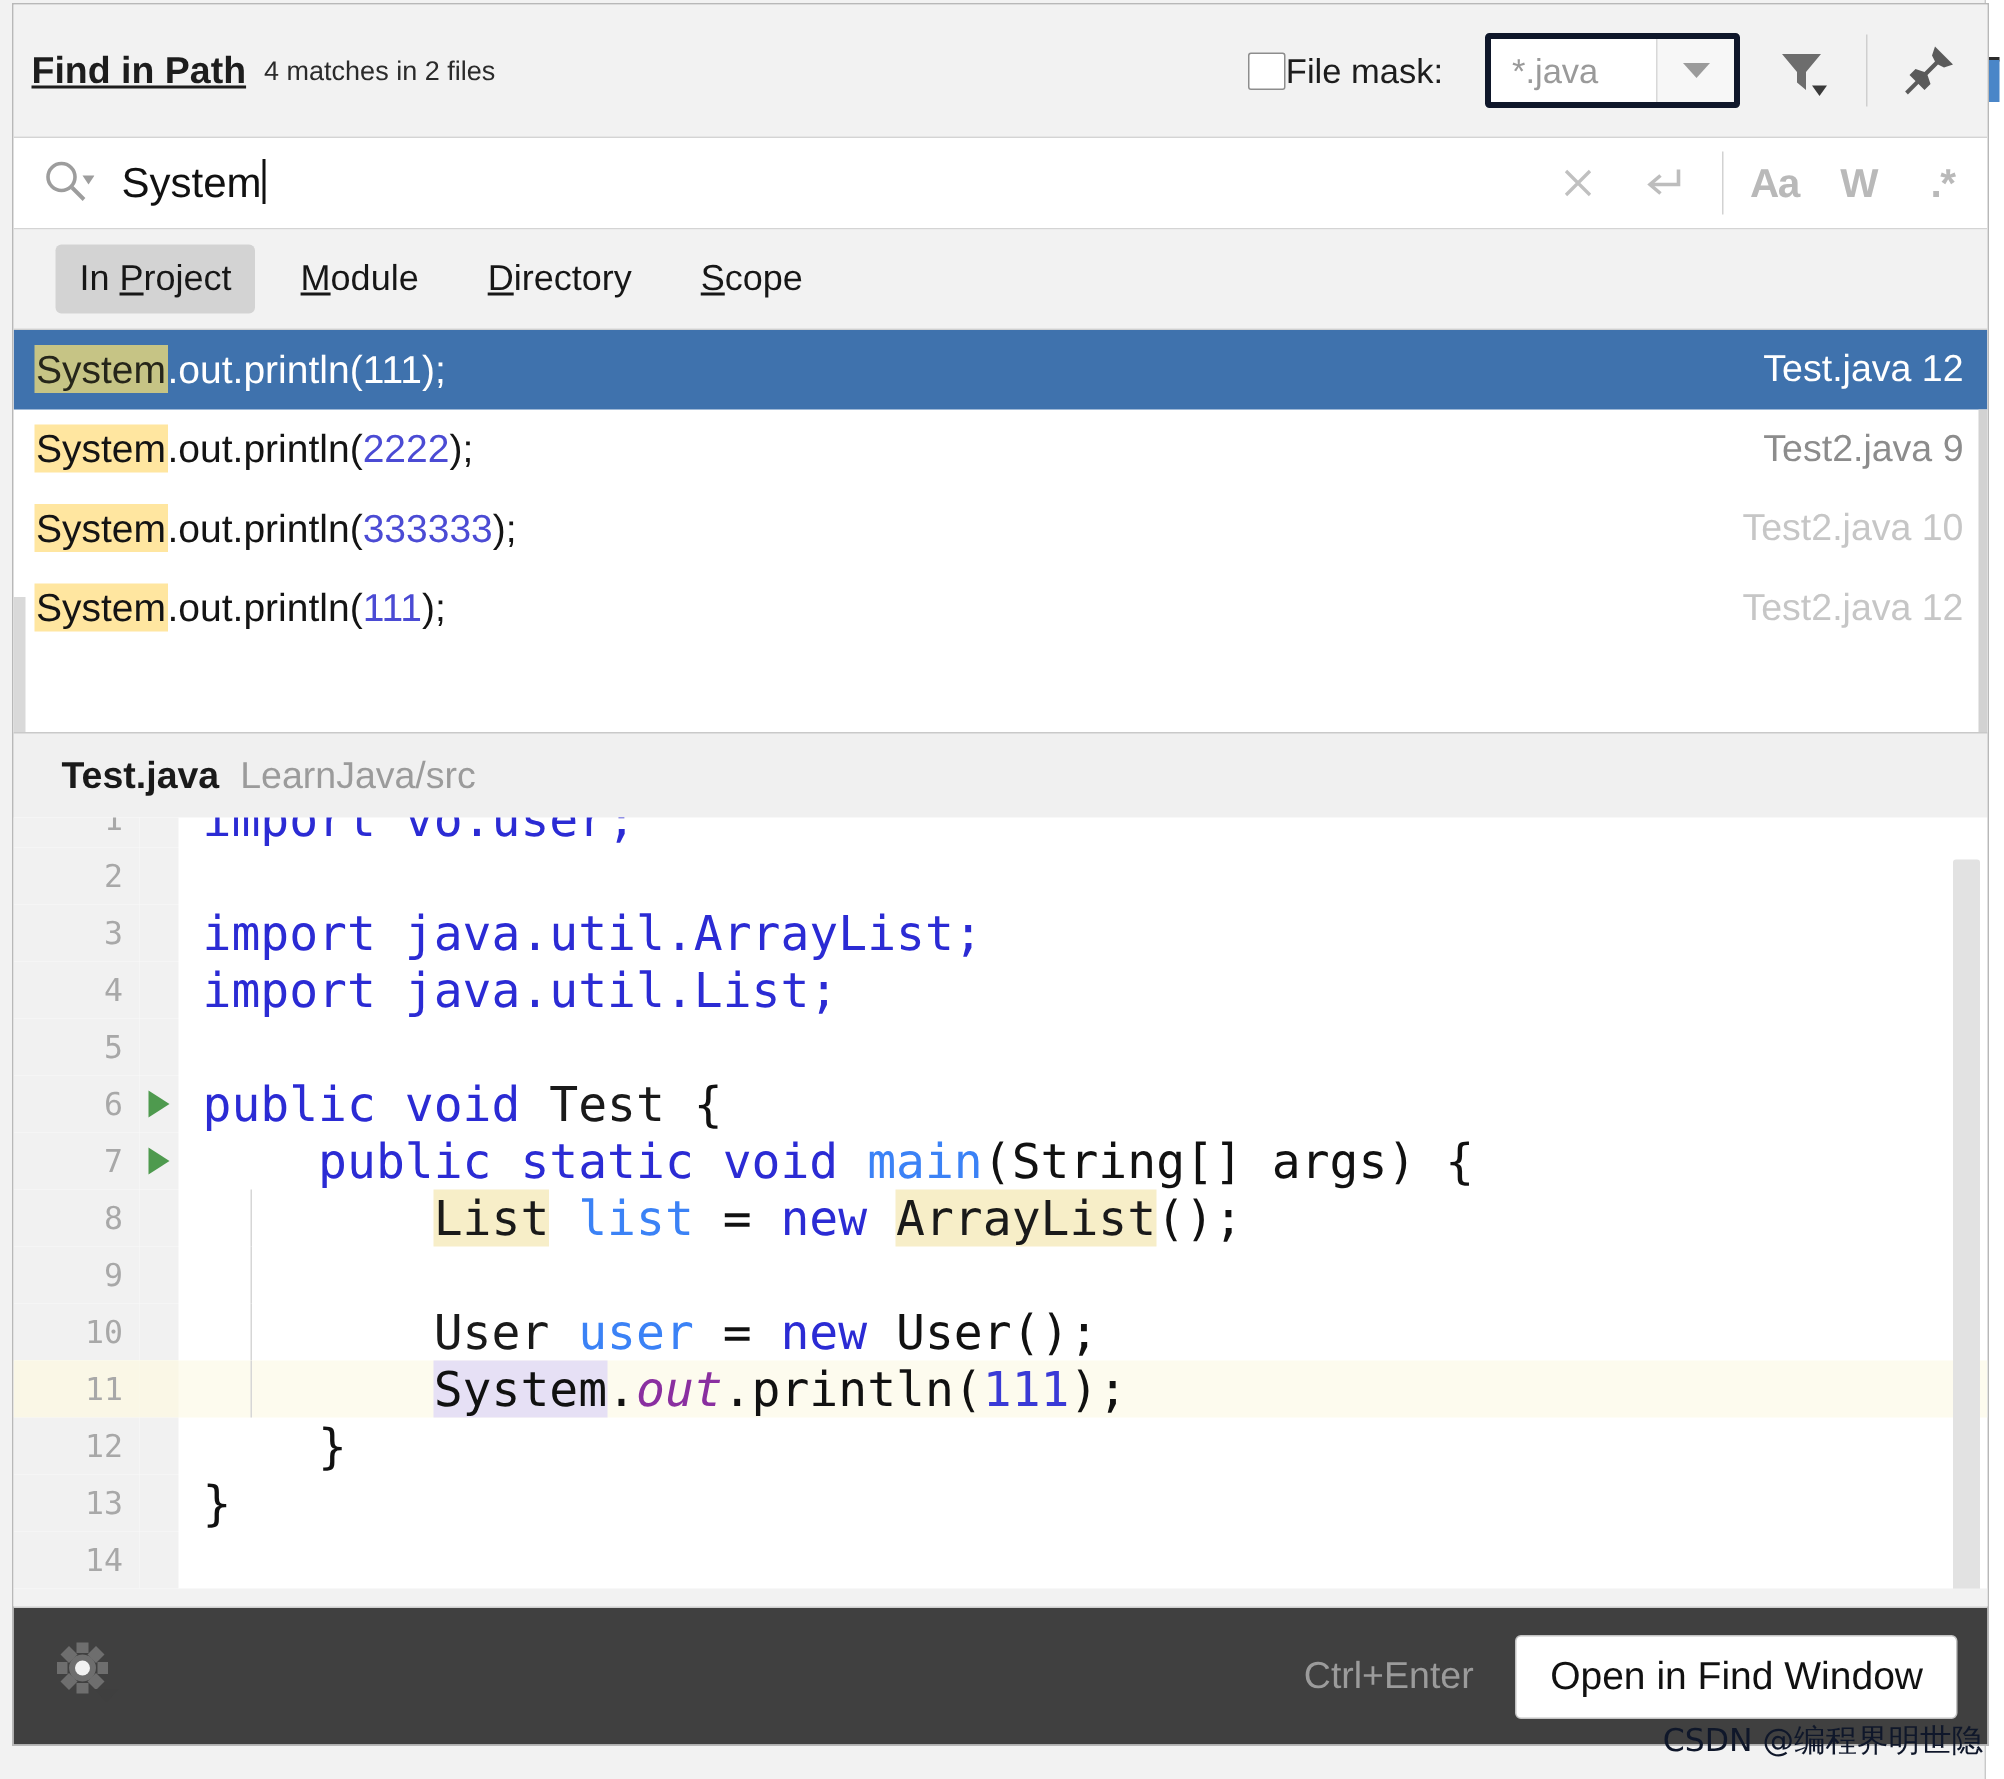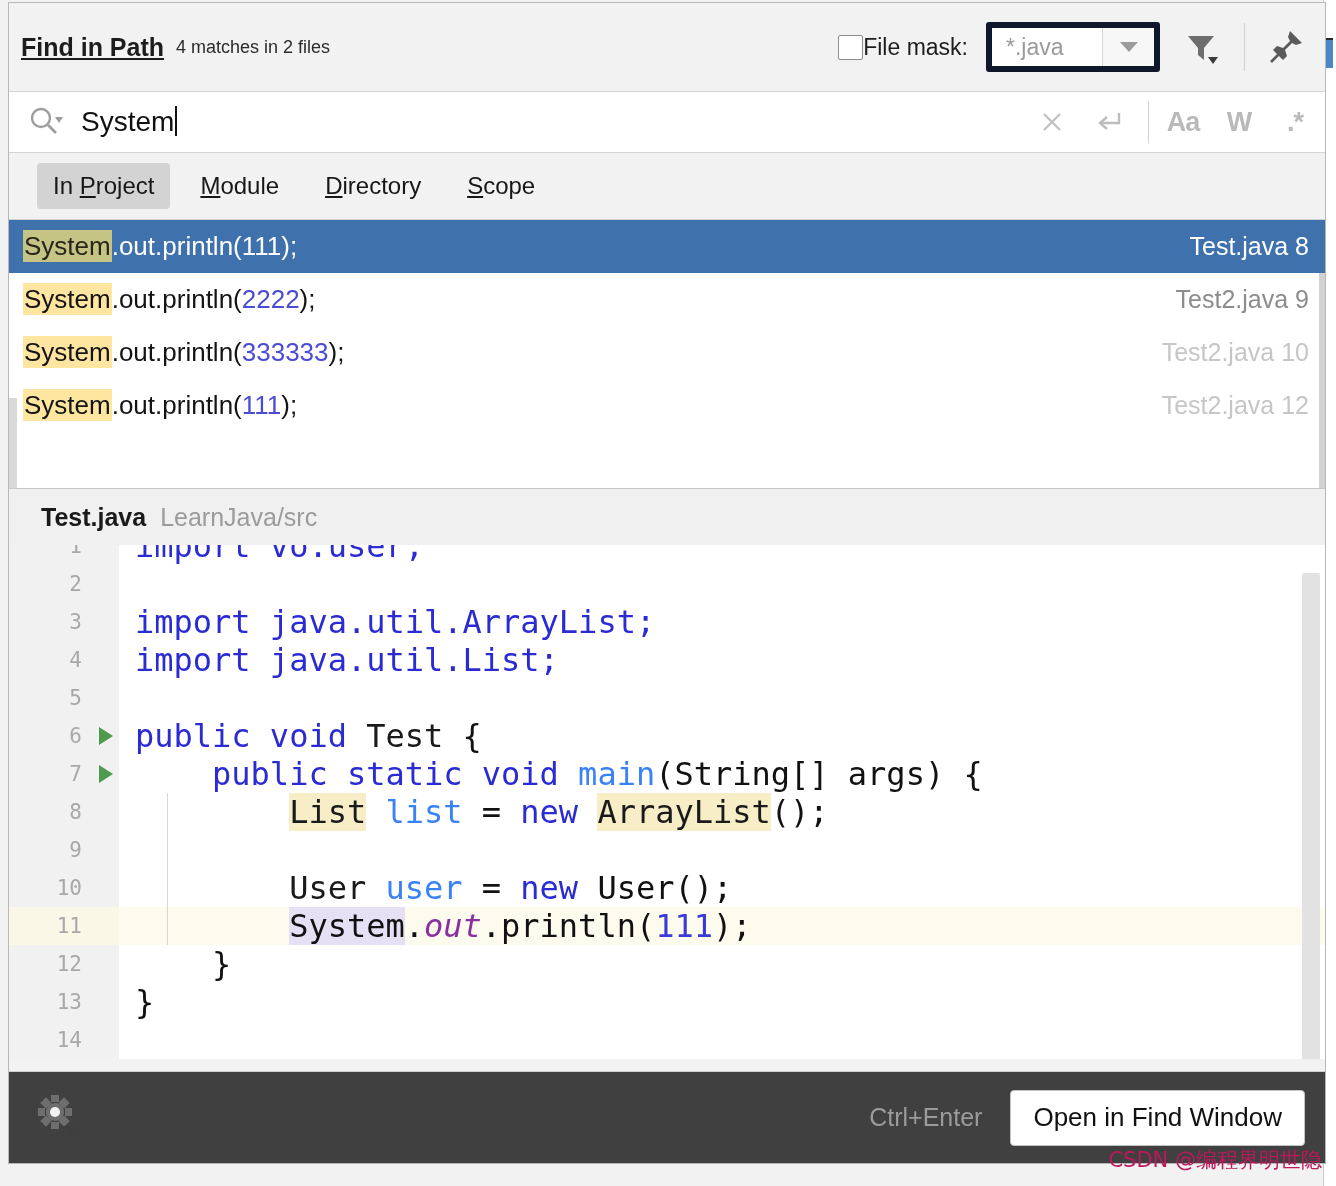--- a/index.html
+++ b/index.html
@@ -91,22 +91,22 @@
     flex: 0 0 auto;
   }
   .mask-label {
     font-size: 23px;
     color: #1d1d1d;
     margin-left: 0;
     white-space: nowrap;
   }
   .mask-combo {
     display: flex;
-    margin-left: 18px;
-    border: 6px solid #0f172a;
+    margin-left: 28px;
+    border: 4px solid #0f172a;
     background: #ffffff;
     border-radius: 3px;
     height: 50px;
     box-sizing: border-box;
     overflow: hidden;
   }
   .mask-input {
     width: 110px;
     display: flex;
     align-items: center;
@@ -433,21 +433,21 @@
     white-space: nowrap;
     box-sizing: border-box;
   }
 
   
   .watermark {
     position: absolute;
     right: 14px;
     bottom: 12px;
     font-size: 21px;
-    color: #be185d;
+    color: #0f172a;
     white-space: nowrap;
     font-family: "DejaVu Sans", sans-serif;
   }
 </style>
 </head>
 <body>
 
 <div class="backdrop"></div>
 <div class="backdrop-strip"></div>
 <div class="backdrop-blue-cap"></div>
@@ -532,21 +532,21 @@
     <div class="tab"><span></span><span class="mn">M</span><span>odule</span></div>
     <div class="tab"><span></span><span class="mn">D</span><span>irectory</span></div>
     <div class="tab"><span></span><span class="mn">S</span><span>cope</span></div>
   </div>
 
   <div class="results">
 
     <div class="result-row selected">
       <div class="rcode"><span class="hl">System</span><span>.out.println(</span><span class="num">111</span><span>);</span></div>
       <div class="rspacer"></div>
-      <div class="rfile on-sel">Test.java 8</div>
+      <div class="rfile on-sel">Test.java 12</div>
     </div>
 
     <div class="result-row">
       <div class="rcode"><span class="hl">System</span><span>.out.println(</span><span class="num">2222</span><span>);</span></div>
       <div class="rspacer"></div>
       <div class="rfile">Test2.java 9</div>
     </div>
 
     <div class="result-row">
       <div class="rcode"><span class="hl">System</span><span>.out.println(</span><span class="num">333333</span><span>);</span></div>

